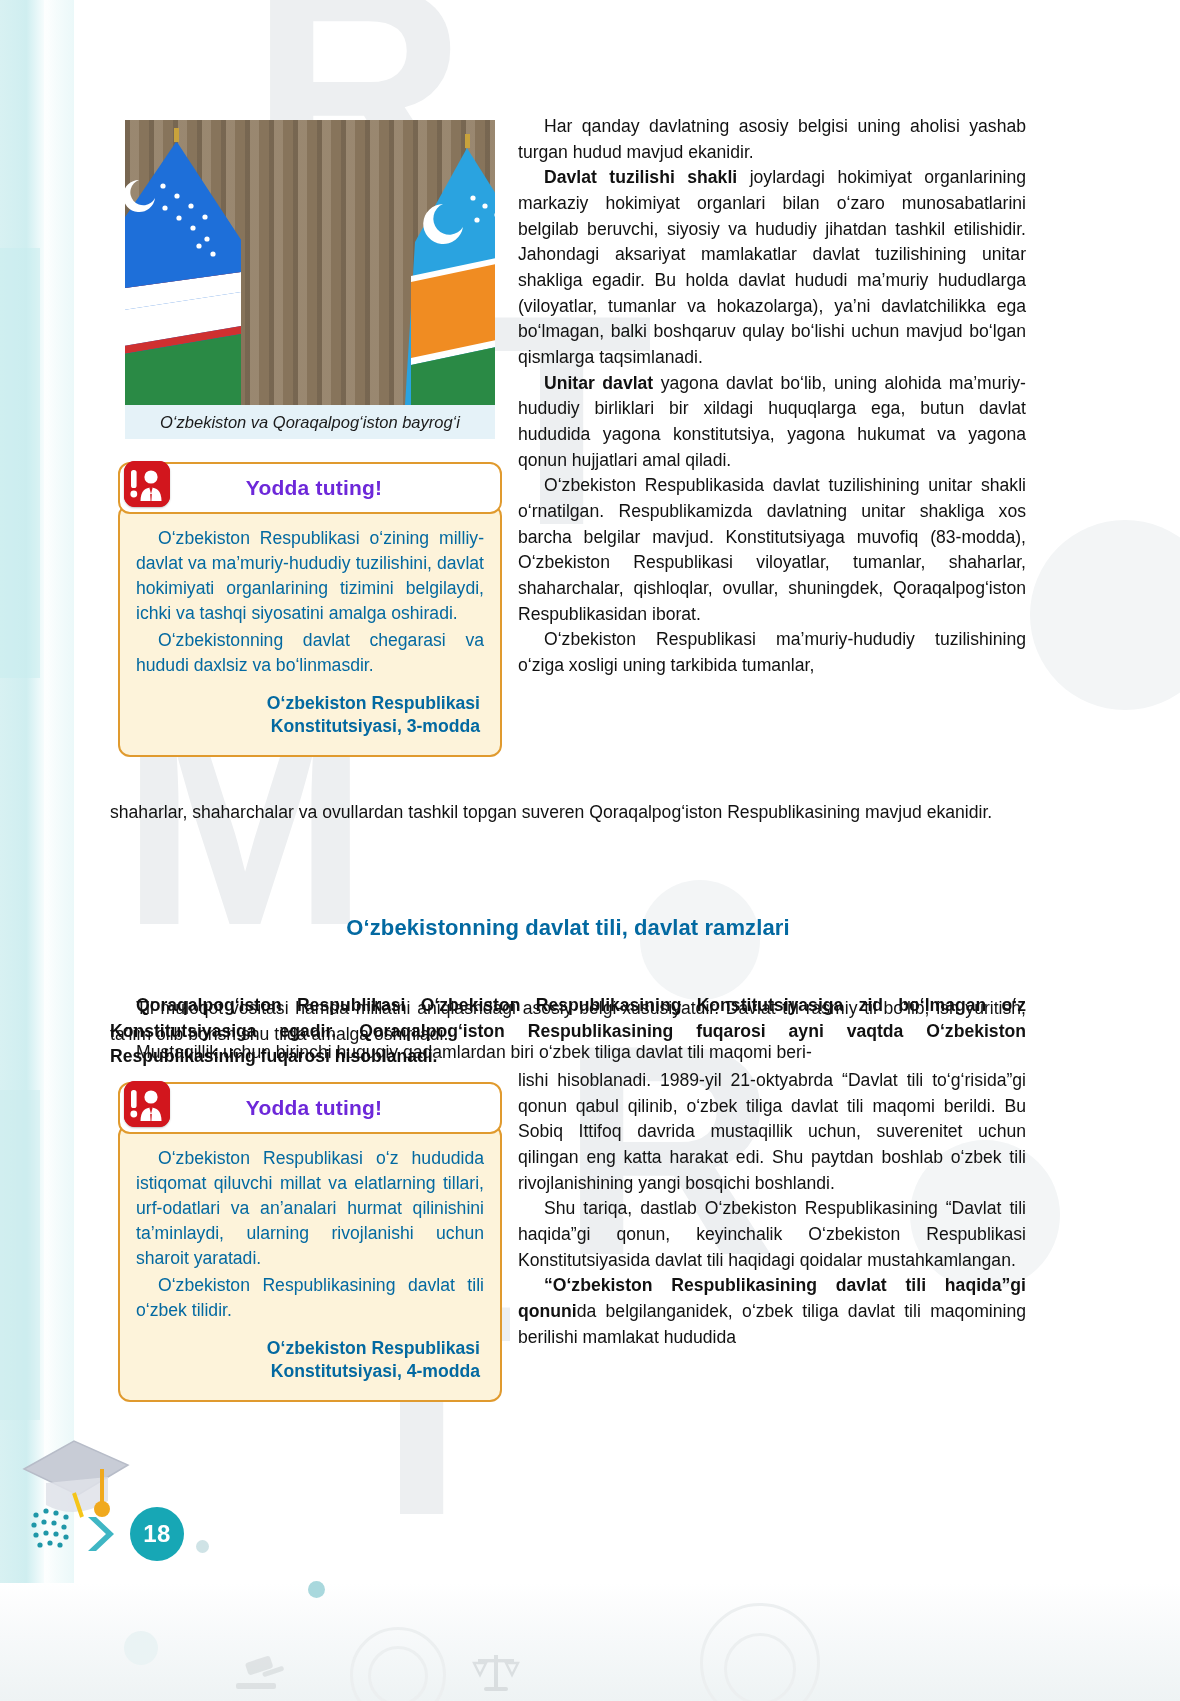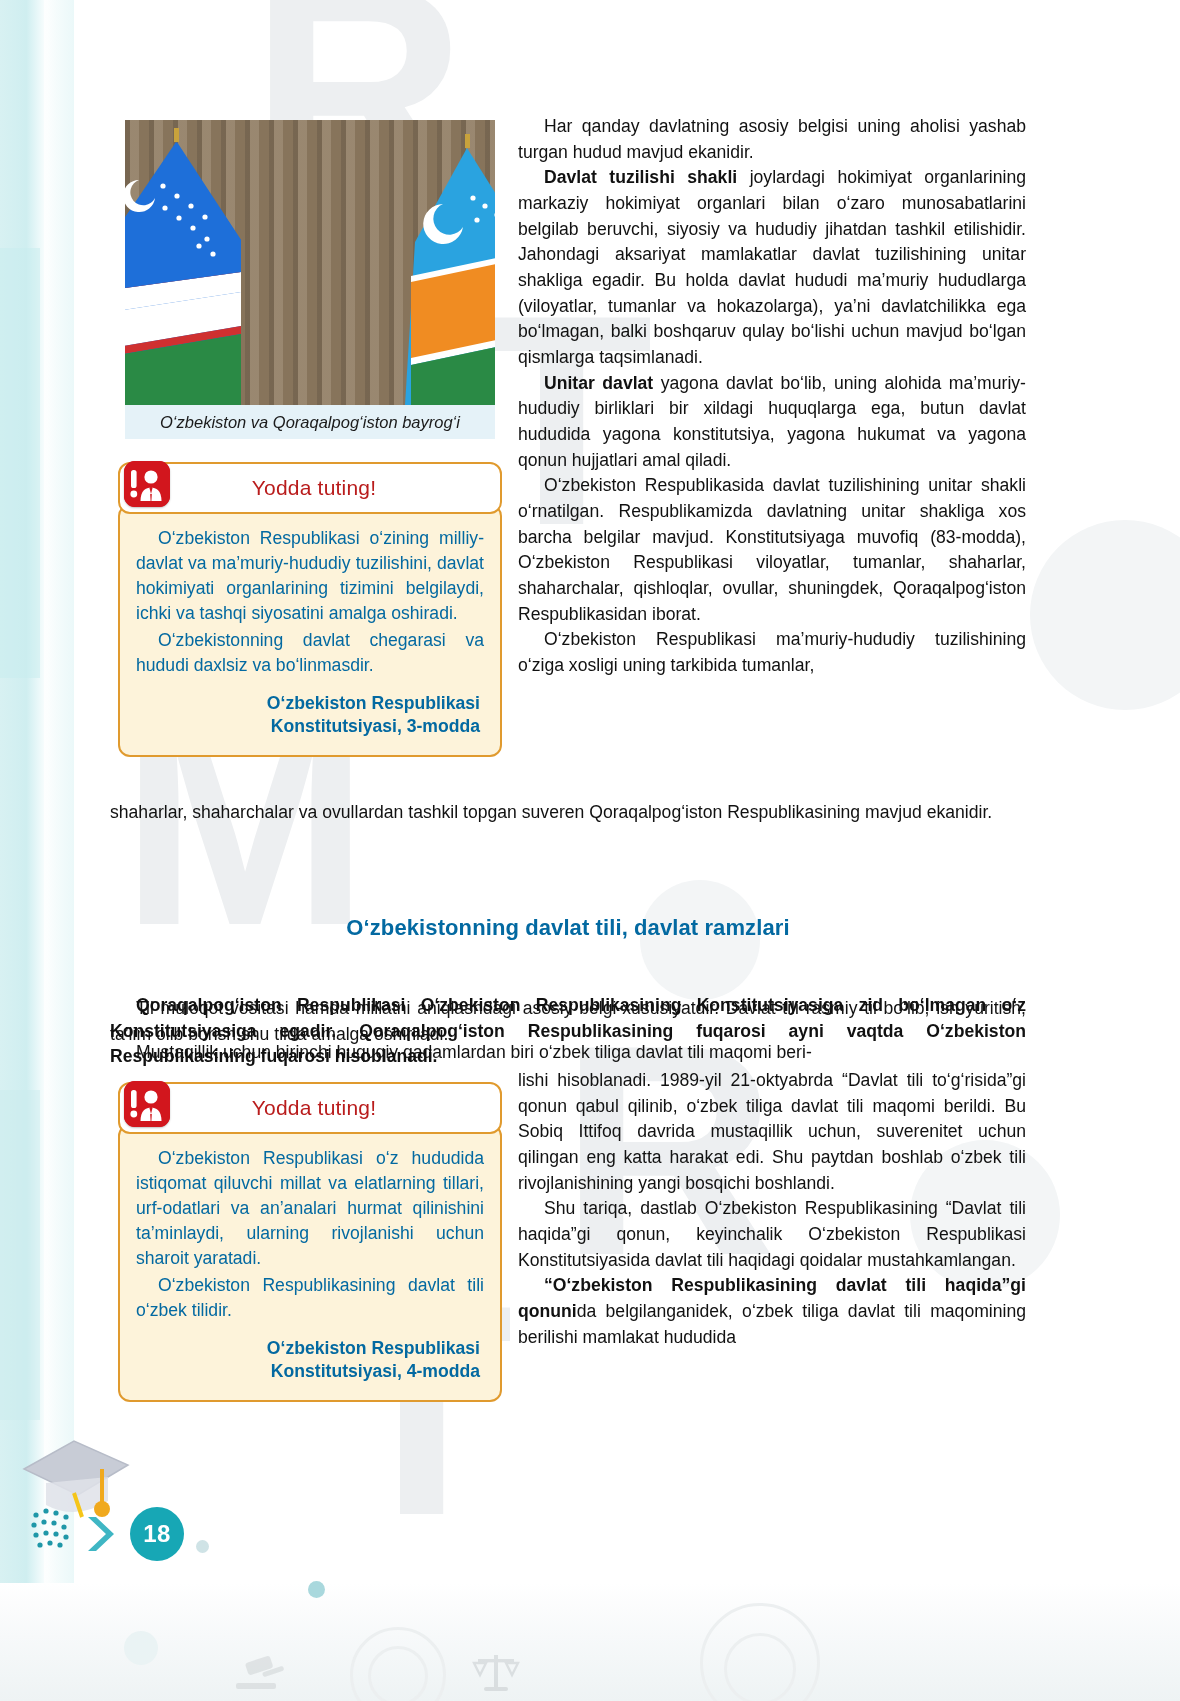--- a/index.html
+++ b/index.html
@@ -192,22 +192,22 @@
     background: #d2161d;
     position: relative;
     flex: 0 0 auto;
     box-shadow: 0 1px 2px rgba(0,0,0,.25);
   }
   .note-title {
     flex: 1;
     text-align: center;
     padding-right: 42px;
     font-size: 21px;
-    font-weight: normal;
-    color: #b91c1c;
+    font-weight: bold;
+    color: #6d28d9;
     letter-spacing: .2px;
   }
   .note-body {
     margin-top: -10px;
     padding: 20px 16px 16px 16px;
     background: #fdf3da;
     border: 2px solid #e09a2e;
     border-radius: 12px;
     font-size: 17.6px;
     line-height: 1.42;

